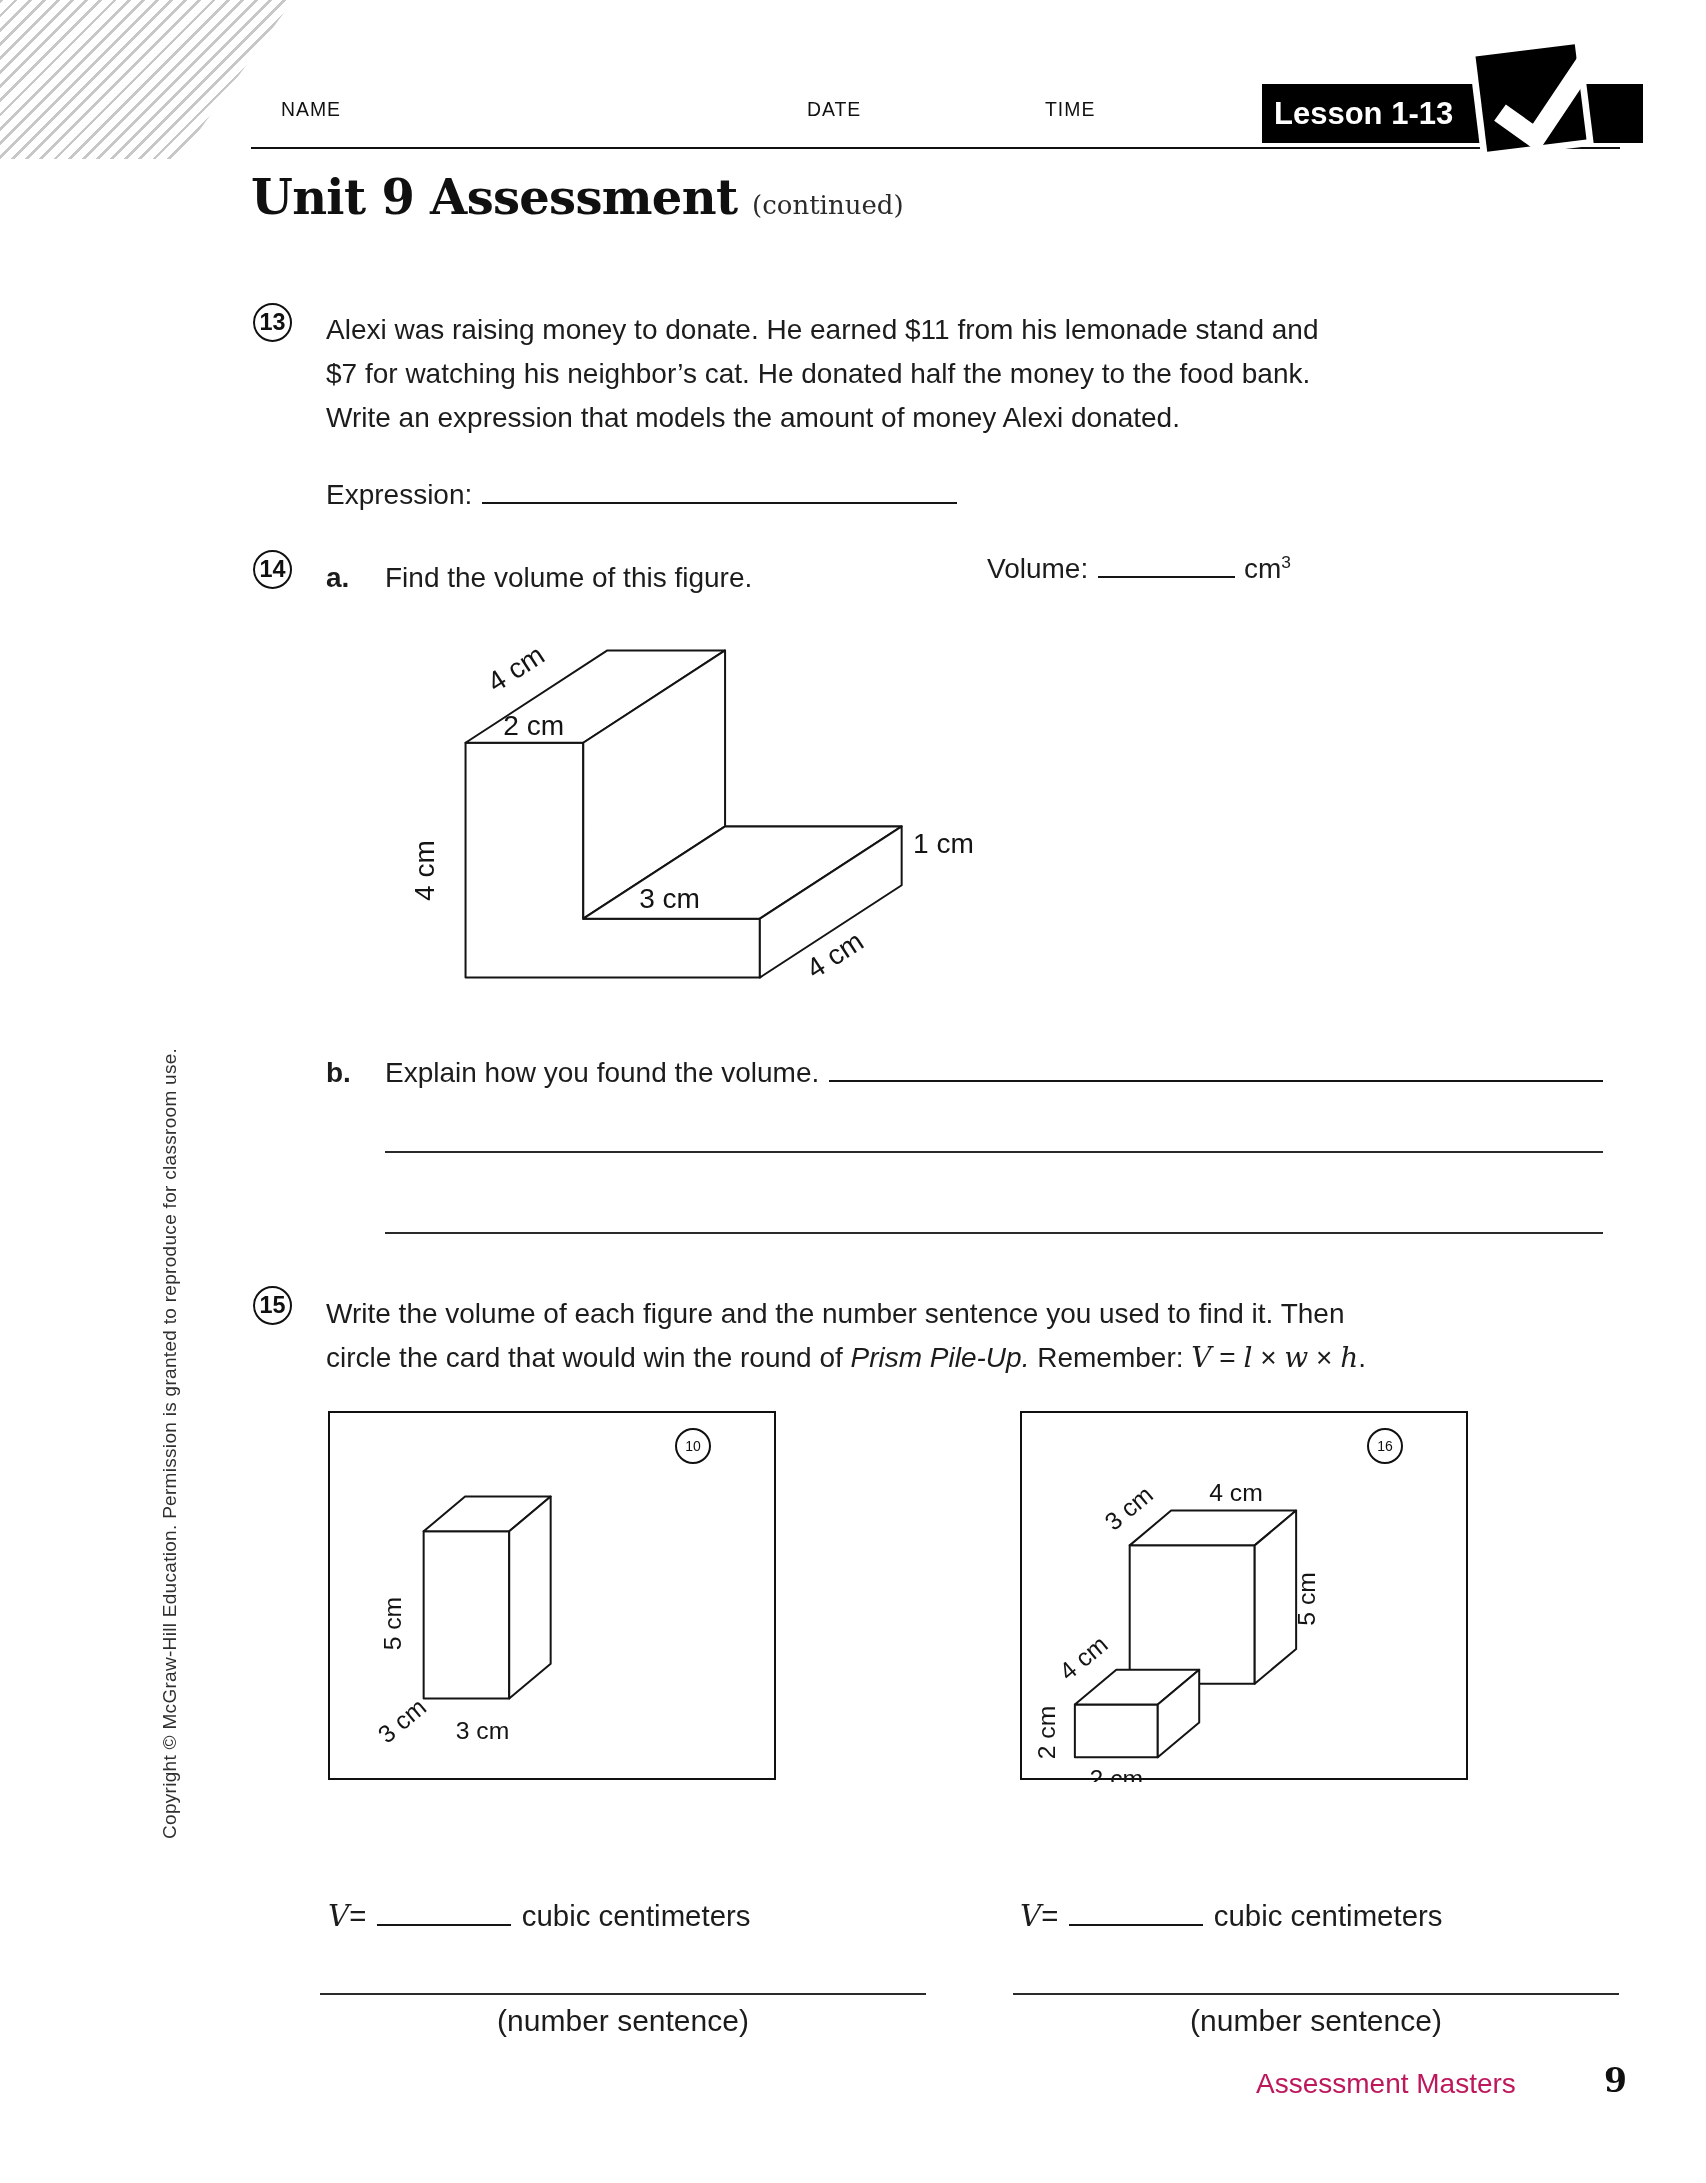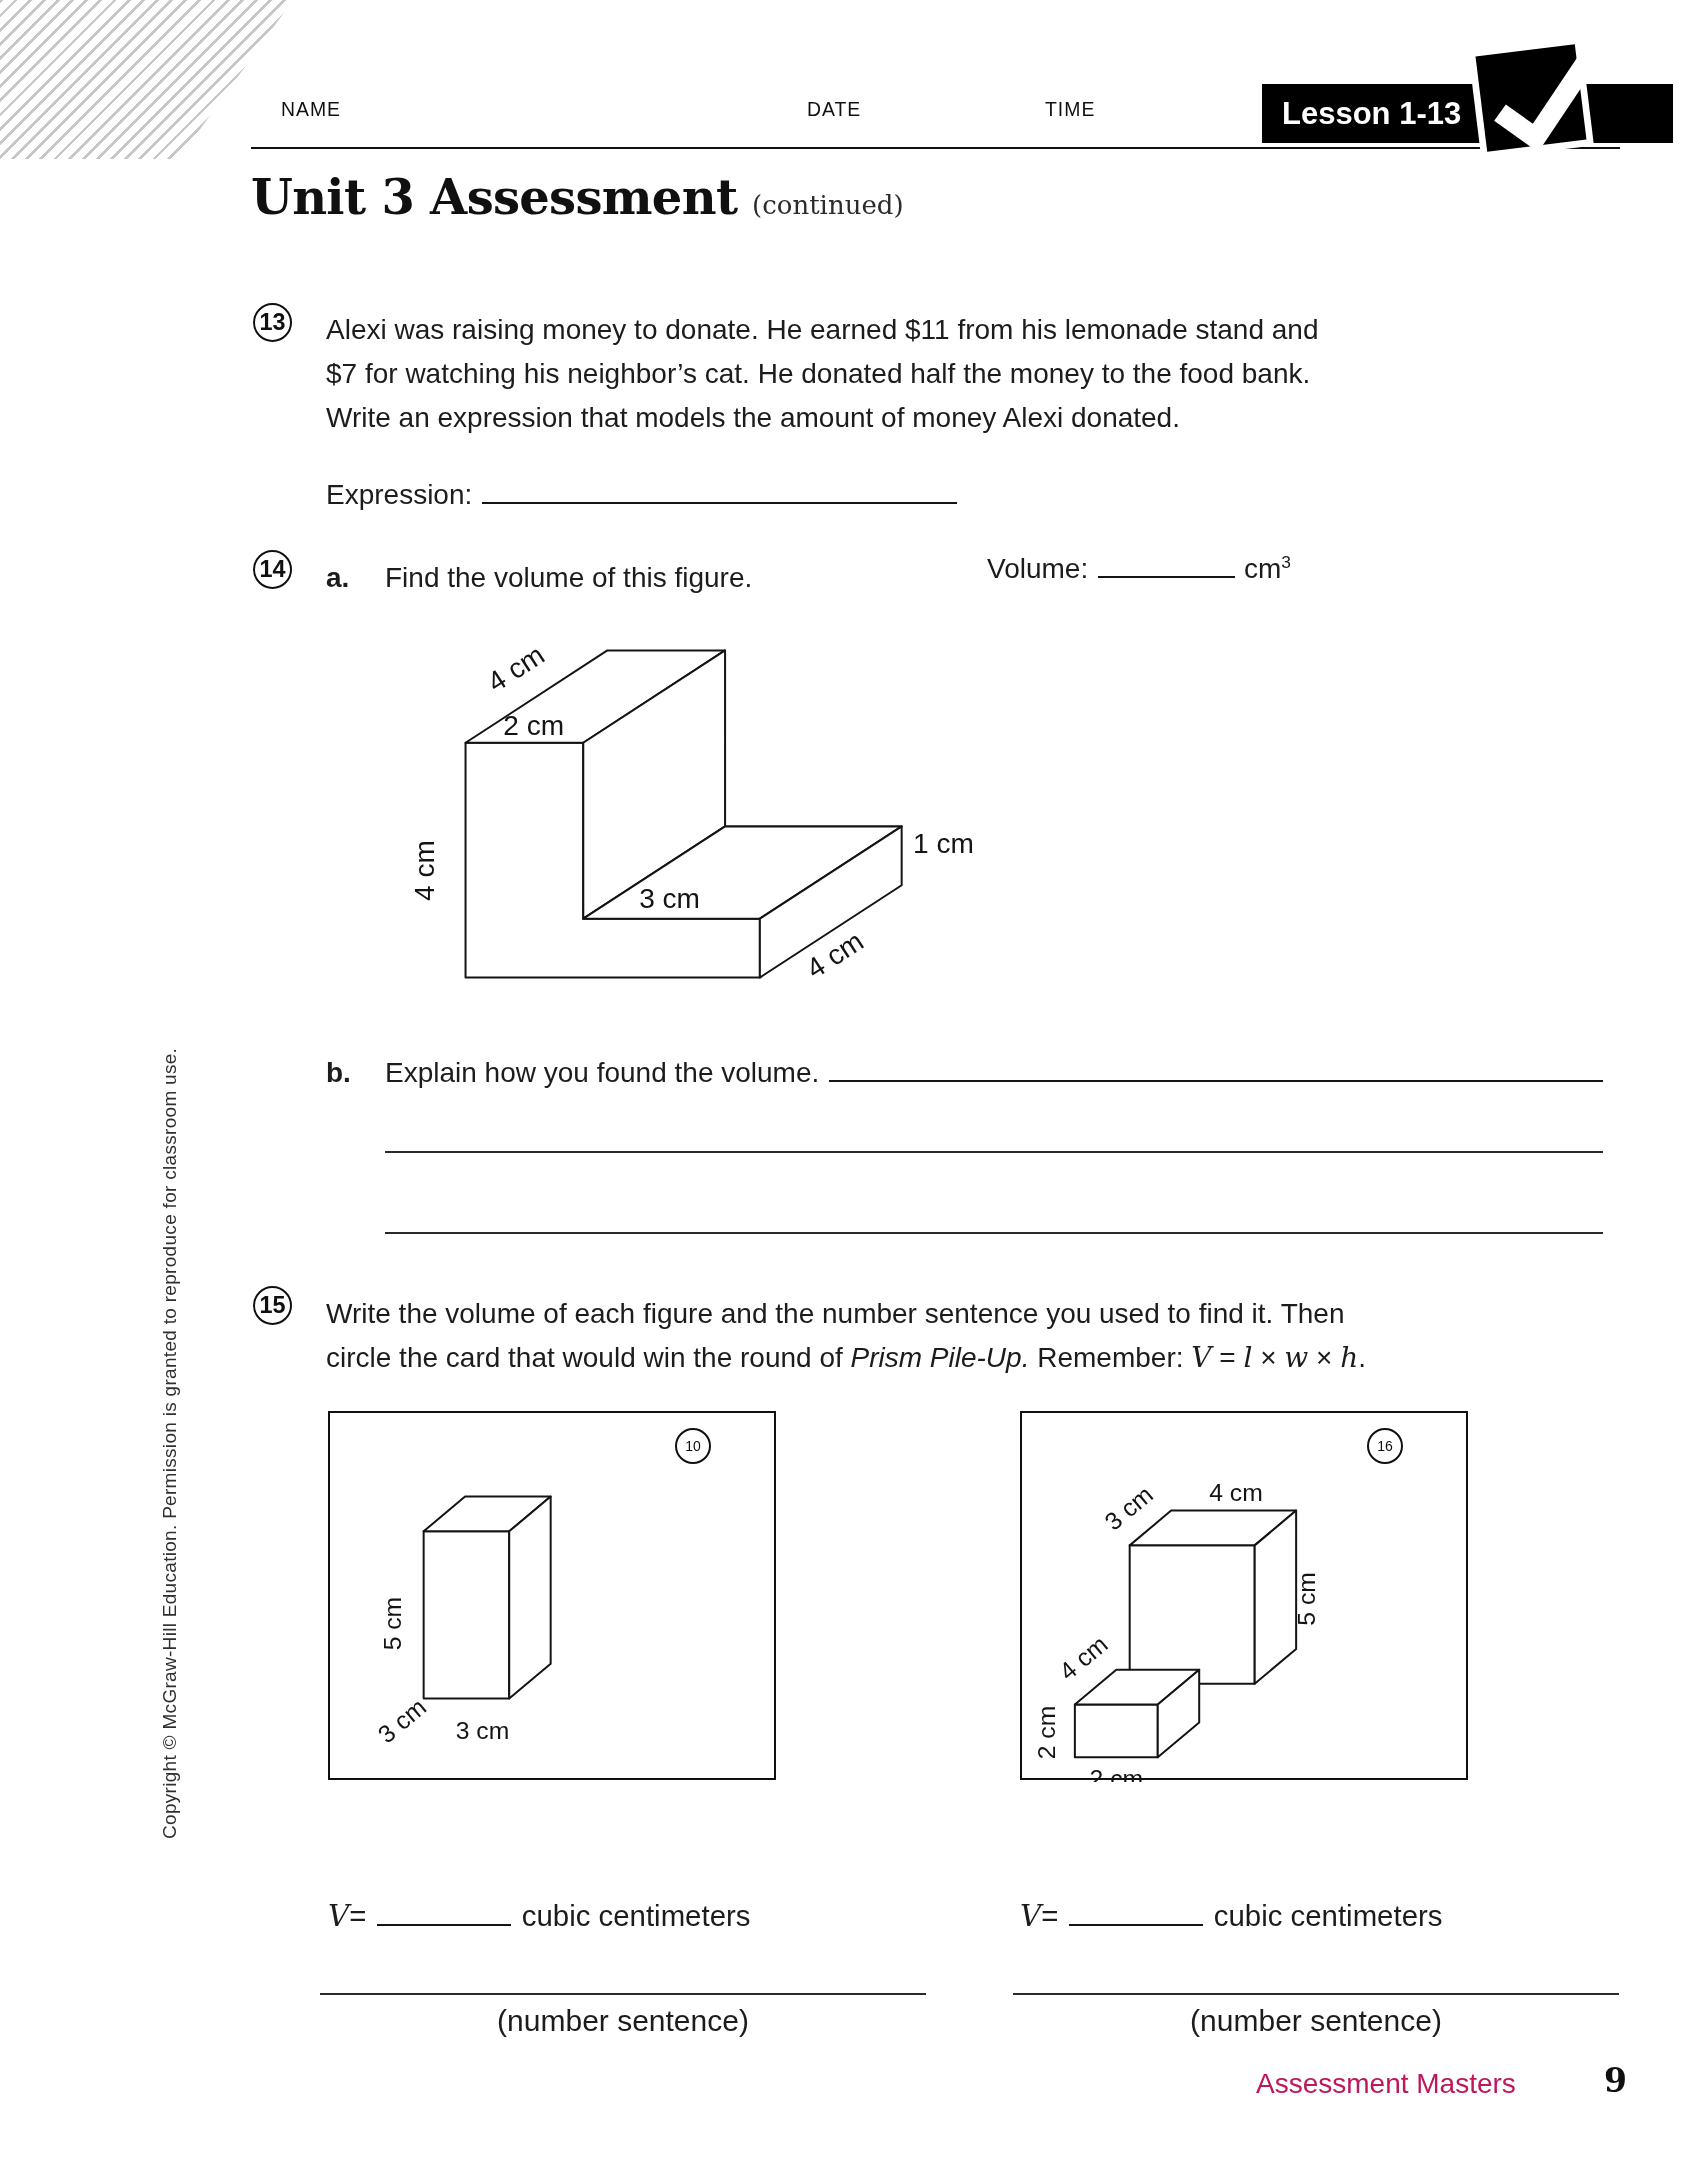--- a/index.html
+++ b/index.html
@@ -9,22 +9,22 @@
   }
   
   .stripes{
     position:absolute;left:0;top:0;width:293px;height:159px;
     background:repeating-linear-gradient(135deg,#c7c7c7 0 2.7px,#ffffff 2.7px 10px);
     clip-path:polygon(0 0,100% 0,61% 100%,0 100%);
   }
   .hdr-label{position:absolute;font-size:19.4px;letter-spacing:1px;color:#111;}
   .hdr-rule{position:absolute;left:251px;top:147px;width:1369px;height:0;border-top:2.7px solid #101010;}
   .lesson-banner{
-    position:absolute;left:1262px;top:84px;width:411px;height:59px;background:#000;
-    color:#fff;font-weight:bold;font-size:31px;line-height:59px;padding-left:20px;box-sizing:border-box;
+    position:absolute;left:1262px;top:84px;width:381px;height:59px;background:#000;
+    color:#fff;font-weight:bold;font-size:31px;line-height:59px;padding-left:12px;box-sizing:border-box;
   }
   .check-emblem{
     position:absolute;left:1481px;top:50px;width:100px;height:96px;background:#000;
     transform:rotate(-7deg);box-shadow:0 0 0 6.7px #ffffff;
   }
   .check-emblem svg{position:absolute;left:-8px;top:-27px;width:144px;height:144px;overflow:visible;}
   .title-row{position:absolute;left:251px;top:169px;display:flex;align-items:baseline;}
   .title-main{font-family:"DejaVu Serif",serif;font-weight:bold;font-size:48px;color:#101010;letter-spacing:-0.7px;}
   .title-suffix{font-family:"DejaVu Serif",serif;font-size:26px;color:#2b2b2b;margin-left:14.7px;}
   .qcircle{
@@ -74,21 +74,21 @@
   <div class="lesson-banner">
     <span>Lesson 1-13</span>
   </div>
   <div class="check-emblem">
     <svg viewBox="0 0 215 215">
       <polyline points="38,128 86,172 200,40" fill="none" stroke="#ffffff" stroke-width="30"></polyline>
     </svg>
   </div>
 
   <div class="title-row">
-    <span class="title-main">Unit 3 Assessment</span>
+    <span class="title-main">Unit 9 Assessment</span>
     <span class="title-suffix">(continued)</span>
   </div>
 
   <div class="qcircle" style="left:253px;top:303px">13</div>
   <div class="textblock body-text" style="left:326px;top:308px;width:1205px">
     <div>Alexi was raising money to donate. He earned $11 from his lemonade stand and</div>
     <div>$7 for watching his neighbor’s cat. He donated half the money to the food bank.</div>
     <div>Write an expression that models the amount of money Alexi donated.</div>
   </div>
   <div class="row body-text" style="left:326px;top:473px">

